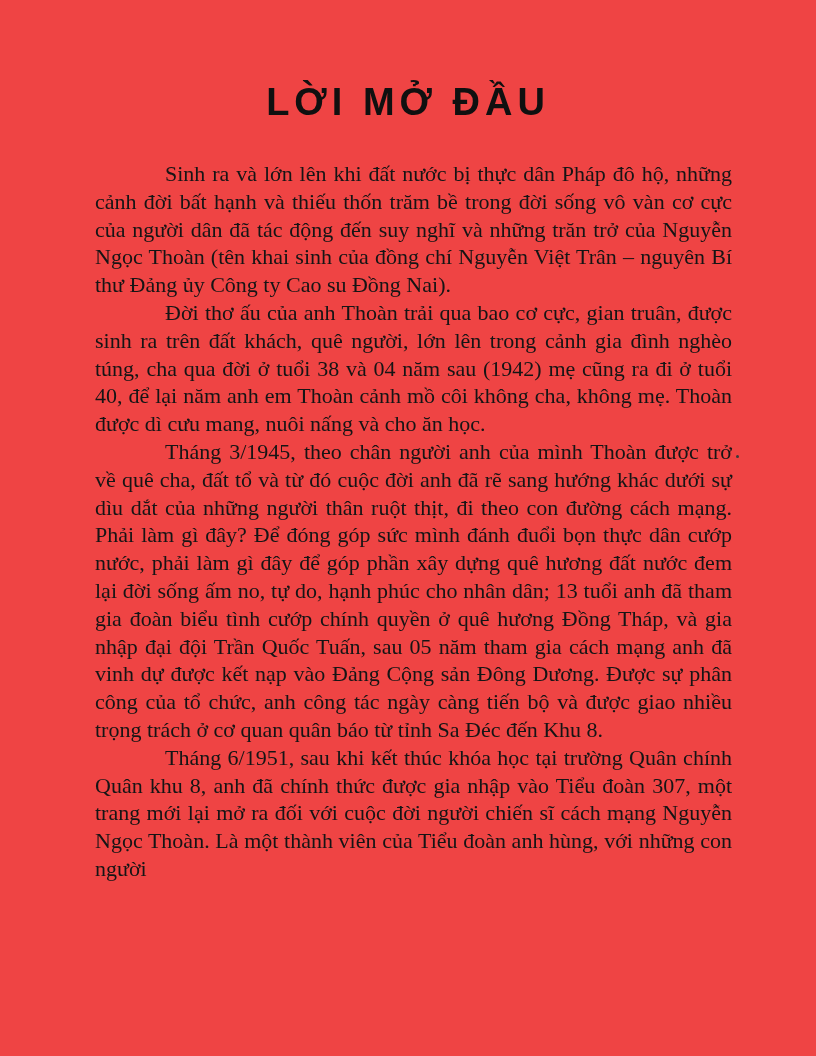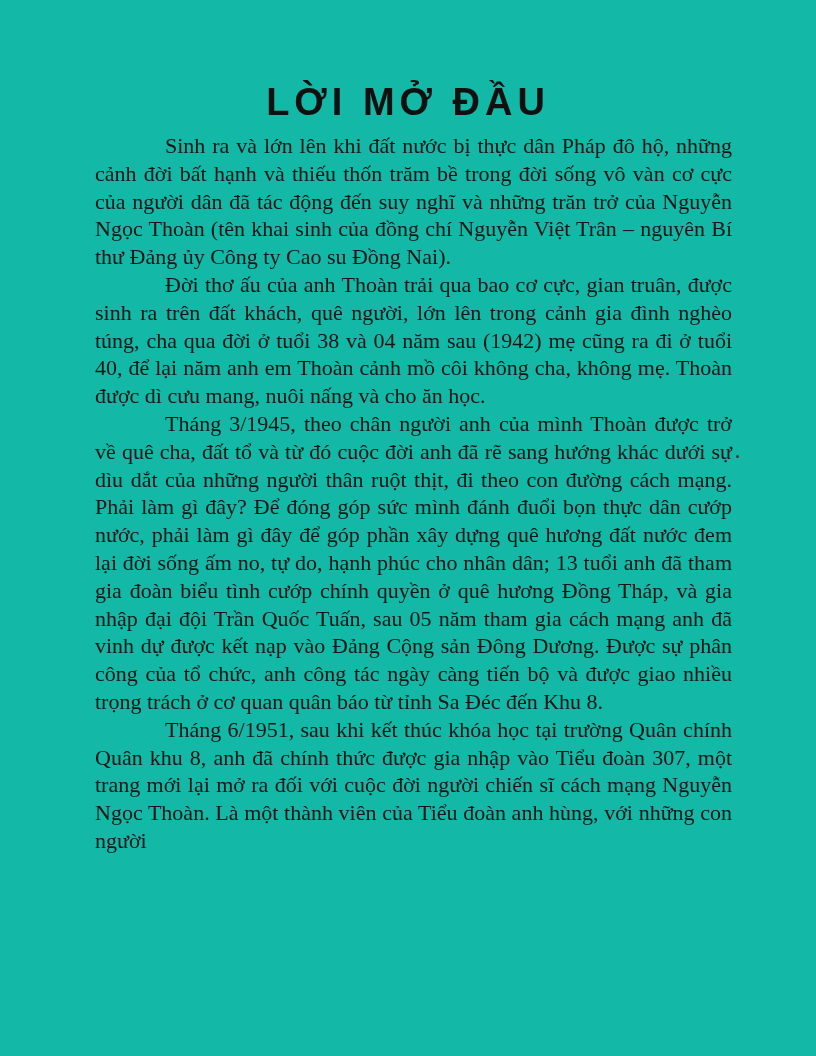--- a/index.html
+++ b/index.html
@@ -9,39 +9,39 @@
   body {
     width: 816px;
     height: 1056px;
     background: #ffffff;
     overflow: hidden;
   }
   .page {
     position: relative;
     width: 816px;
     height: 1056px;
-    background: #14b8a6;
+    background: #ef4444;
     color: #121212;
     overflow: hidden;
   }
   .title {
     margin: 0;
     padding-top: 78px;
     font-family: "Liberation Sans", sans-serif;
     font-weight: bold;
     font-size: 38px;
     line-height: 40px;
     letter-spacing: 5px;
     text-align: center;
     color: #101010;
     transform: scaleY(1.04);
     transform-origin: top center;
   }
   .body-text {
-    margin: 14px 84px 0 95px;
+    margin: 42px 84px 0 95px;
     width: 637px;
     font-family: "Liberation Serif", serif;
     font-size: 22px;
     line-height: 27.8px;
     text-align: justify;
     text-justify: inter-word;
     color: #151515;
   }
   .para {
     margin: 0;

